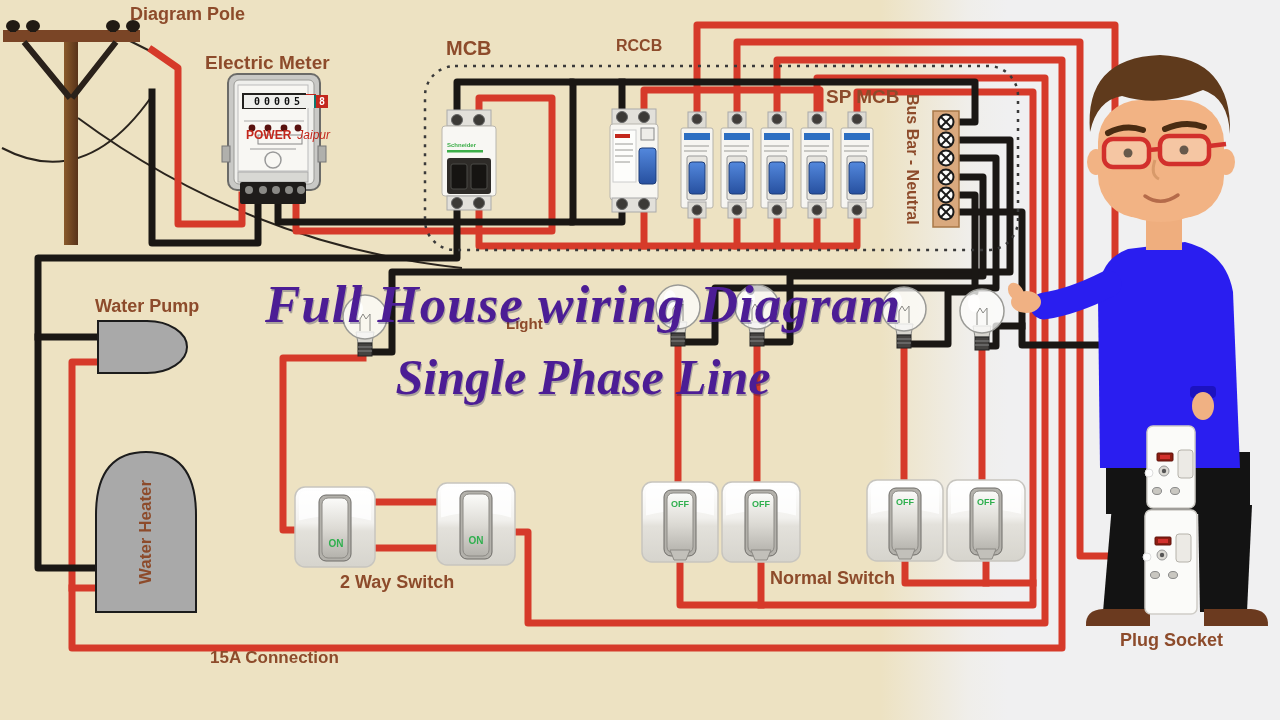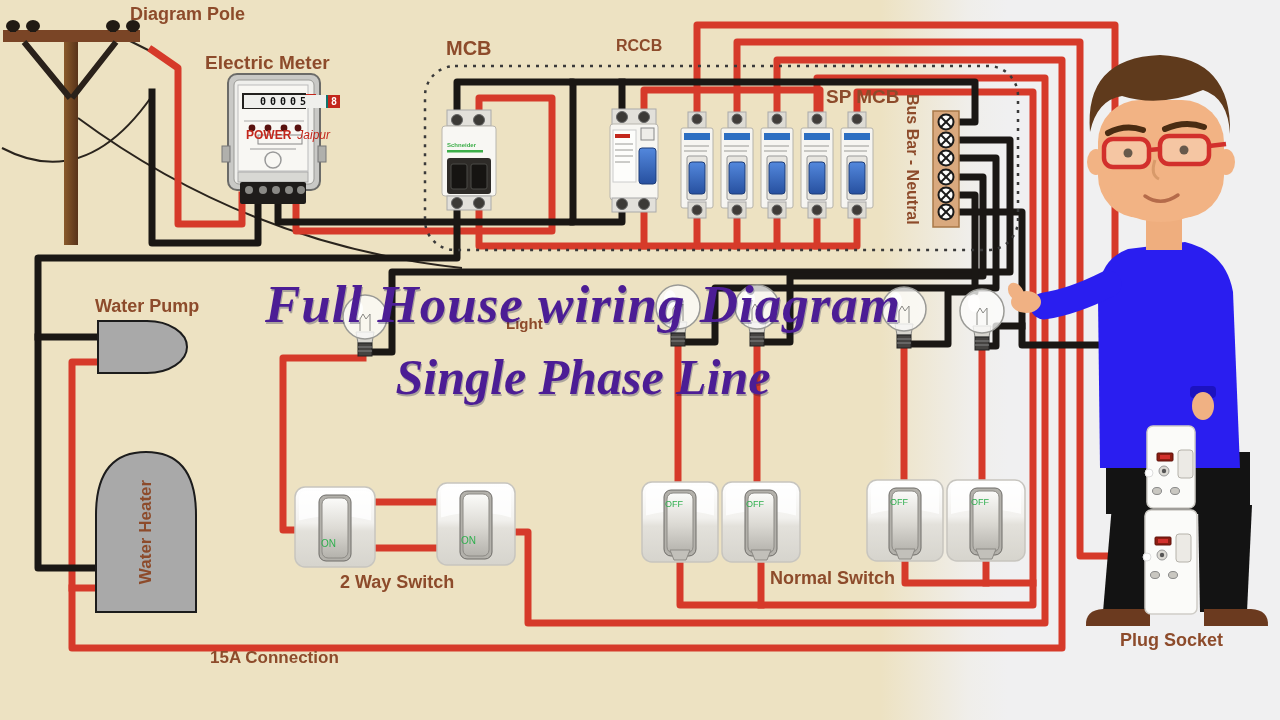--- a/index.html
+++ b/index.html
@@ -10,24 +10,24 @@
   svg{position:absolute;left:0;top:0;}
   .lbl{position:absolute;color:#8d4b2b;font-weight:bold;white-space:nowrap;}
   .vert-cw{writing-mode:vertical-rl;}
   .rot-ccw{transform:rotate(-90deg);text-align:center;}
   #title{position:absolute;left:233px;top:278px;width:700px;text-align:center;
     color:#4c1d95;font-family:"Liberation Serif",serif;font-style:italic;font-weight:bold;
     text-shadow:1px 2px 0 rgba(20,20,70,.30);line-height:1;}
   #title .t1{font-size:53px;letter-spacing:1px;}
   #title .t2{font-size:50px;margin-top:14px;}
   #title .t3{font-size:50px;margin-top:21px;}
-  .sw-label{position:absolute;color:#2faf4e;font-weight:normal;width:30px;}
+  .sw-label{position:absolute;color:#2faf4e;font-weight:bold;text-align:center;width:30px;}
   .meter-display{position:absolute;left:244px;top:95px;width:62px;height:13px;display:flex;
     font-family:"DejaVu Sans Mono",monospace;font-size:10px;font-weight:bold;line-height:13px;}
-  .meter-display .wh{background:#efefec;color:#111;letter-spacing:4px;padding:0 16px;border-right:2px solid #0f766e;}
+  .meter-display .wh{background:#efefec;color:#111;letter-spacing:4px;padding:0 10px;border-right:2px solid #0f766e;}
   .meter-display .rd{background:#c3271c;color:#fff;padding:0 3px;}
   .meter-brand{position:absolute;left:246px;top:108px;font-size:12px;color:#c3271c;font-weight:bold;margin-top:20px;}
   .meter-brand .scr{font-style:italic;font-weight:normal;margin-left:6px;}
   .mcb-brand{position:absolute;left:447px;top:142px;font-size:6px;color:#3dae49;font-weight:bold;}
 </style>
 </head>
 <body>
 
 <div id="stage">
   <div id="right-bg"></div>

